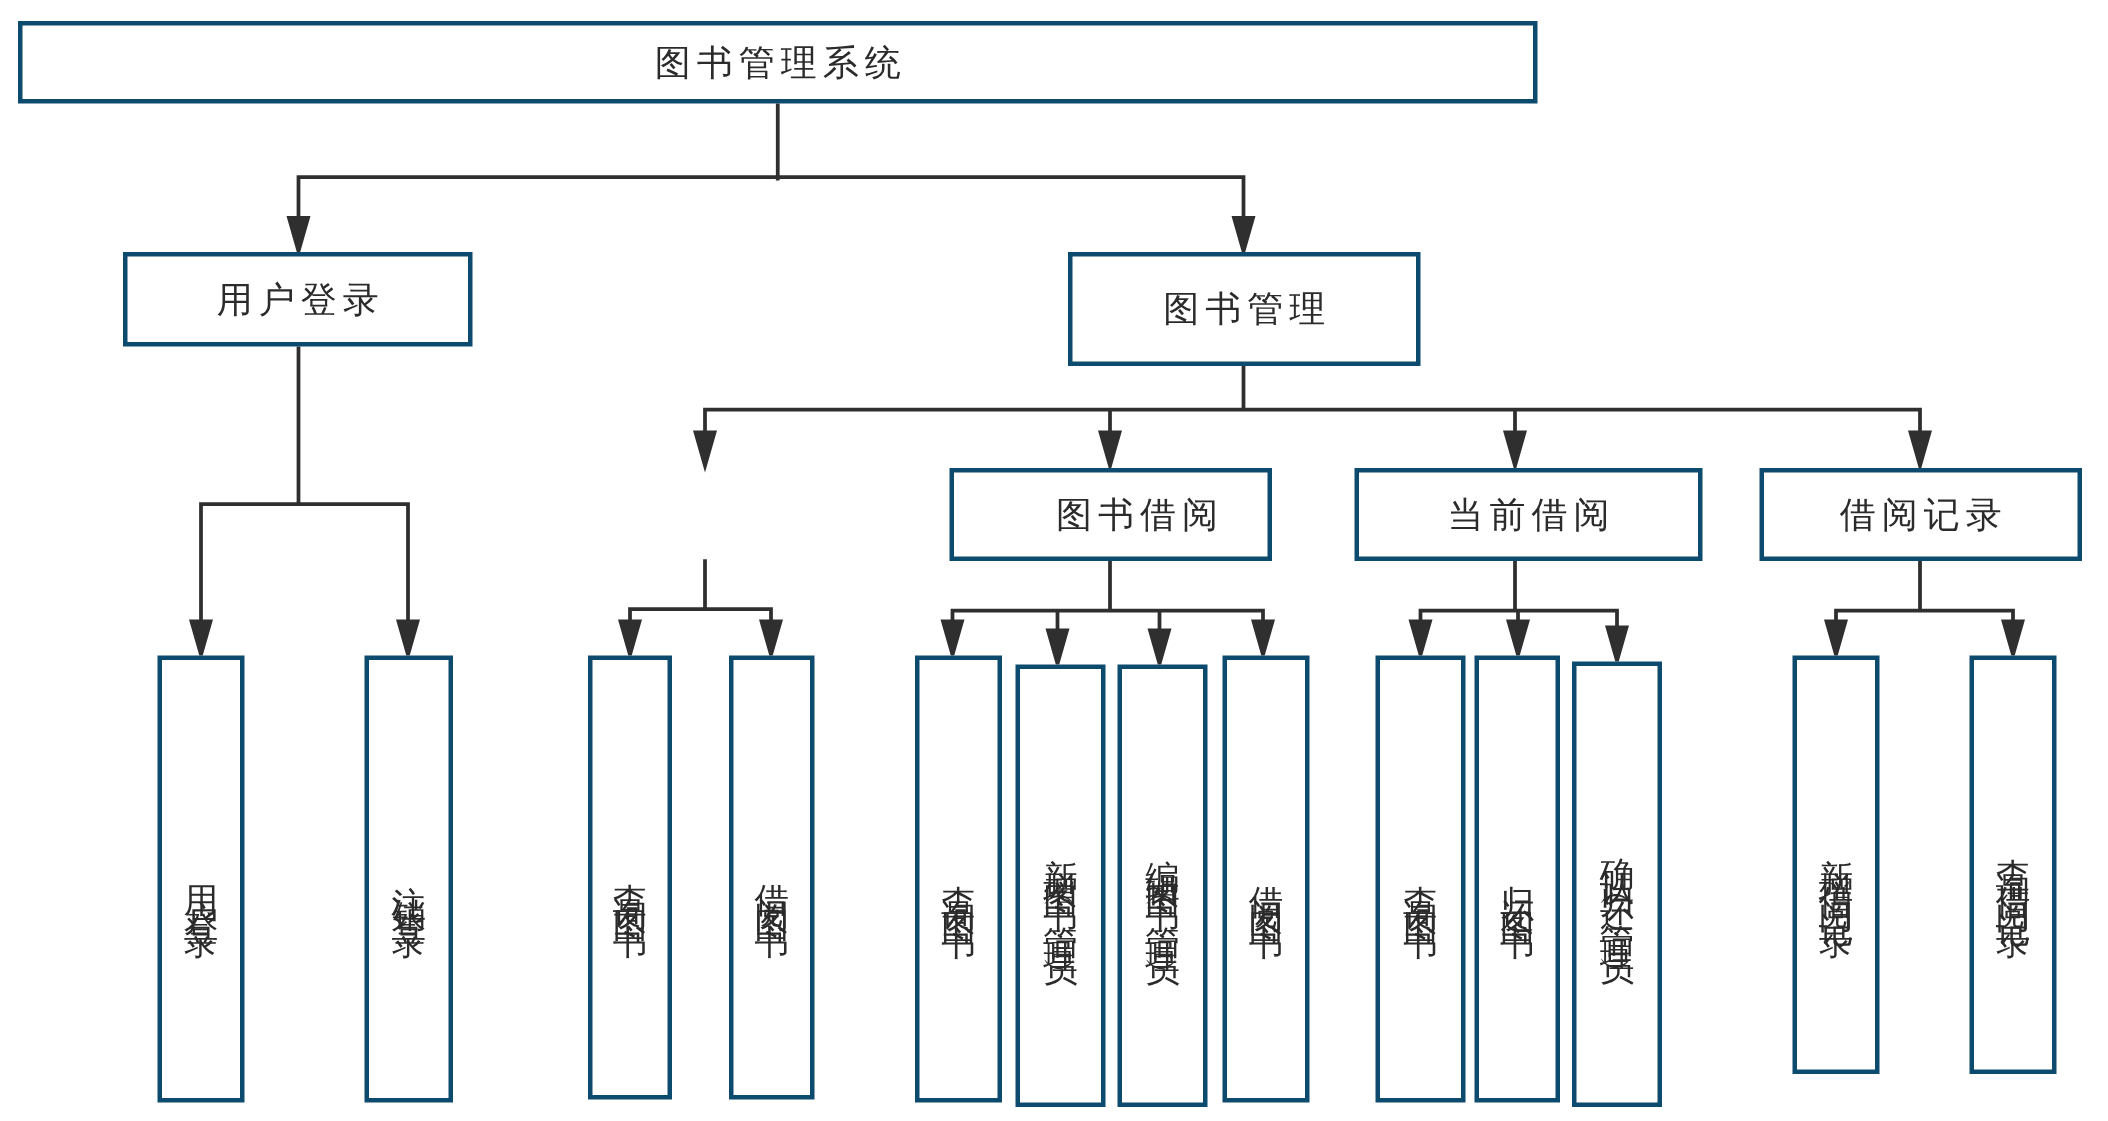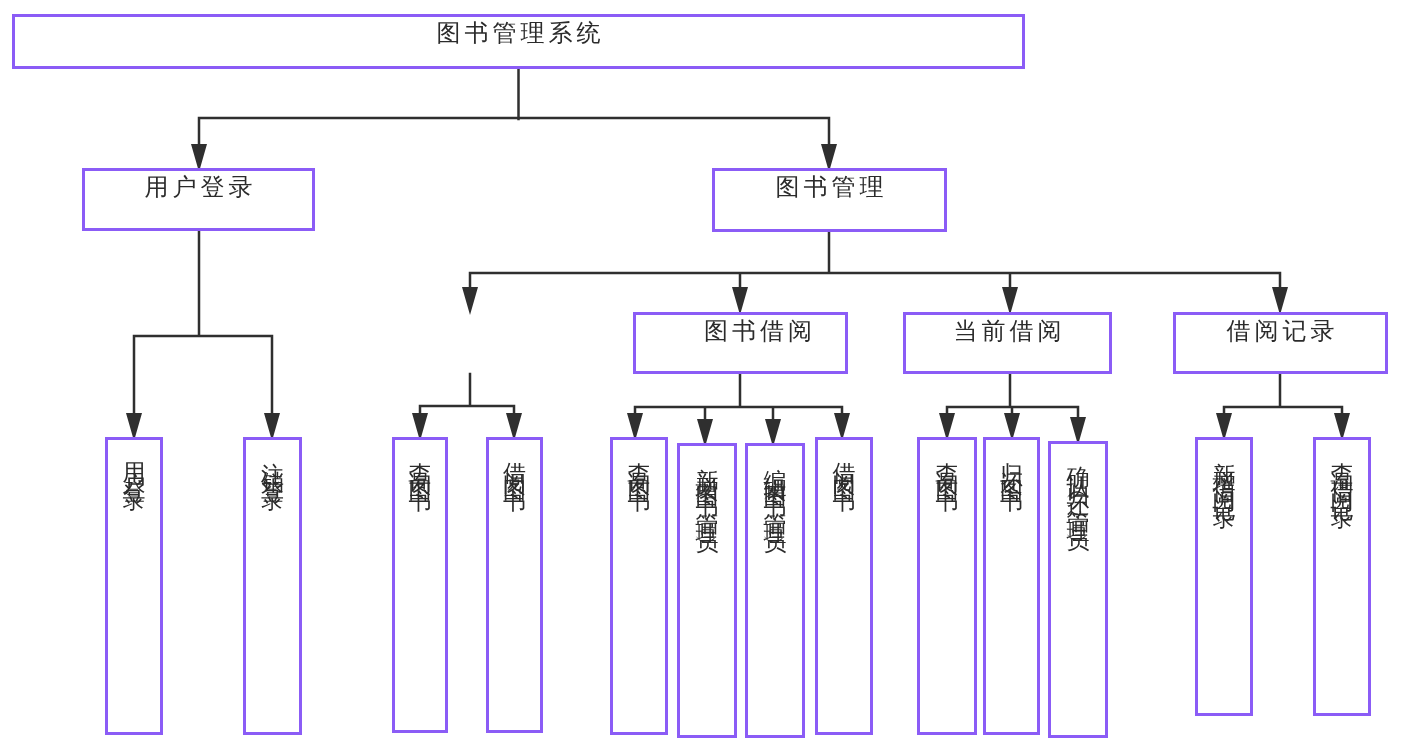--- a/index.html
+++ b/index.html
@@ -13,23 +13,24 @@
   }
   #connector-layer {
     position: absolute;
     left: 0; top: 0;
     width: 1405px; height: 747px;
     pointer-events: none;
   }
   .node {
     position: absolute;
     box-sizing: border-box;
-    border: 3px solid #8b5cf6;
+    border: 3px solid #0c4a6e;
     background: #ffffff;
     display: flex;
+    align-items: center;
     justify-content: center;
     color: #2b2b2b;
     z-index: 2;
   }
   .hlabel {
     font-size: 24px;
     letter-spacing: 4px;
     white-space: nowrap;
     transform: translateX(2px); 
   }
@@ -88,28 +89,28 @@
              M1342 441 L1334 413 L1350 413 Z"></path>
   </svg>
 
   <div class="node" style="left:12px; top:14px; width:1013px; height:55px;">
     <span class="hlabel">图书管理系统</span>
   </div>
 
   <div class="node" style="left:82px; top:168px; width:233px; height:63px;">
     <span class="hlabel">用户登录</span>
   </div>
-  <div class="node" style="left:712px; top:168px; width:235px; height:64px;">
+  <div class="node" style="left:712px; top:168px; width:235px; height:76px;">
     <span class="hlabel">图书管理</span>
   </div>
 
   <div class="node" style="left:633px; top:312px; width:215px; height:62px;padding-left:35px;">
     <span class="hlabel">图书借阅</span>
   </div>
-  <div class="node" style="left:903px; top:312px; width:209px; height:62px;">
+  <div class="node" style="left:903px; top:312px; width:232px; height:62px;">
     <span class="hlabel">当前借阅</span>
   </div>
   <div class="node" style="left:1173px; top:312px; width:215px; height:62px;">
     <span class="hlabel">借阅记录</span>
   </div>
 
   <div class="node" style="left:105px; top:437px; width:58px; height:298px;">
     <span class="vlabel">用户登录</span>
   </div>
   <div class="node" style="left:243px; top:437px; width:59px; height:298px;">

